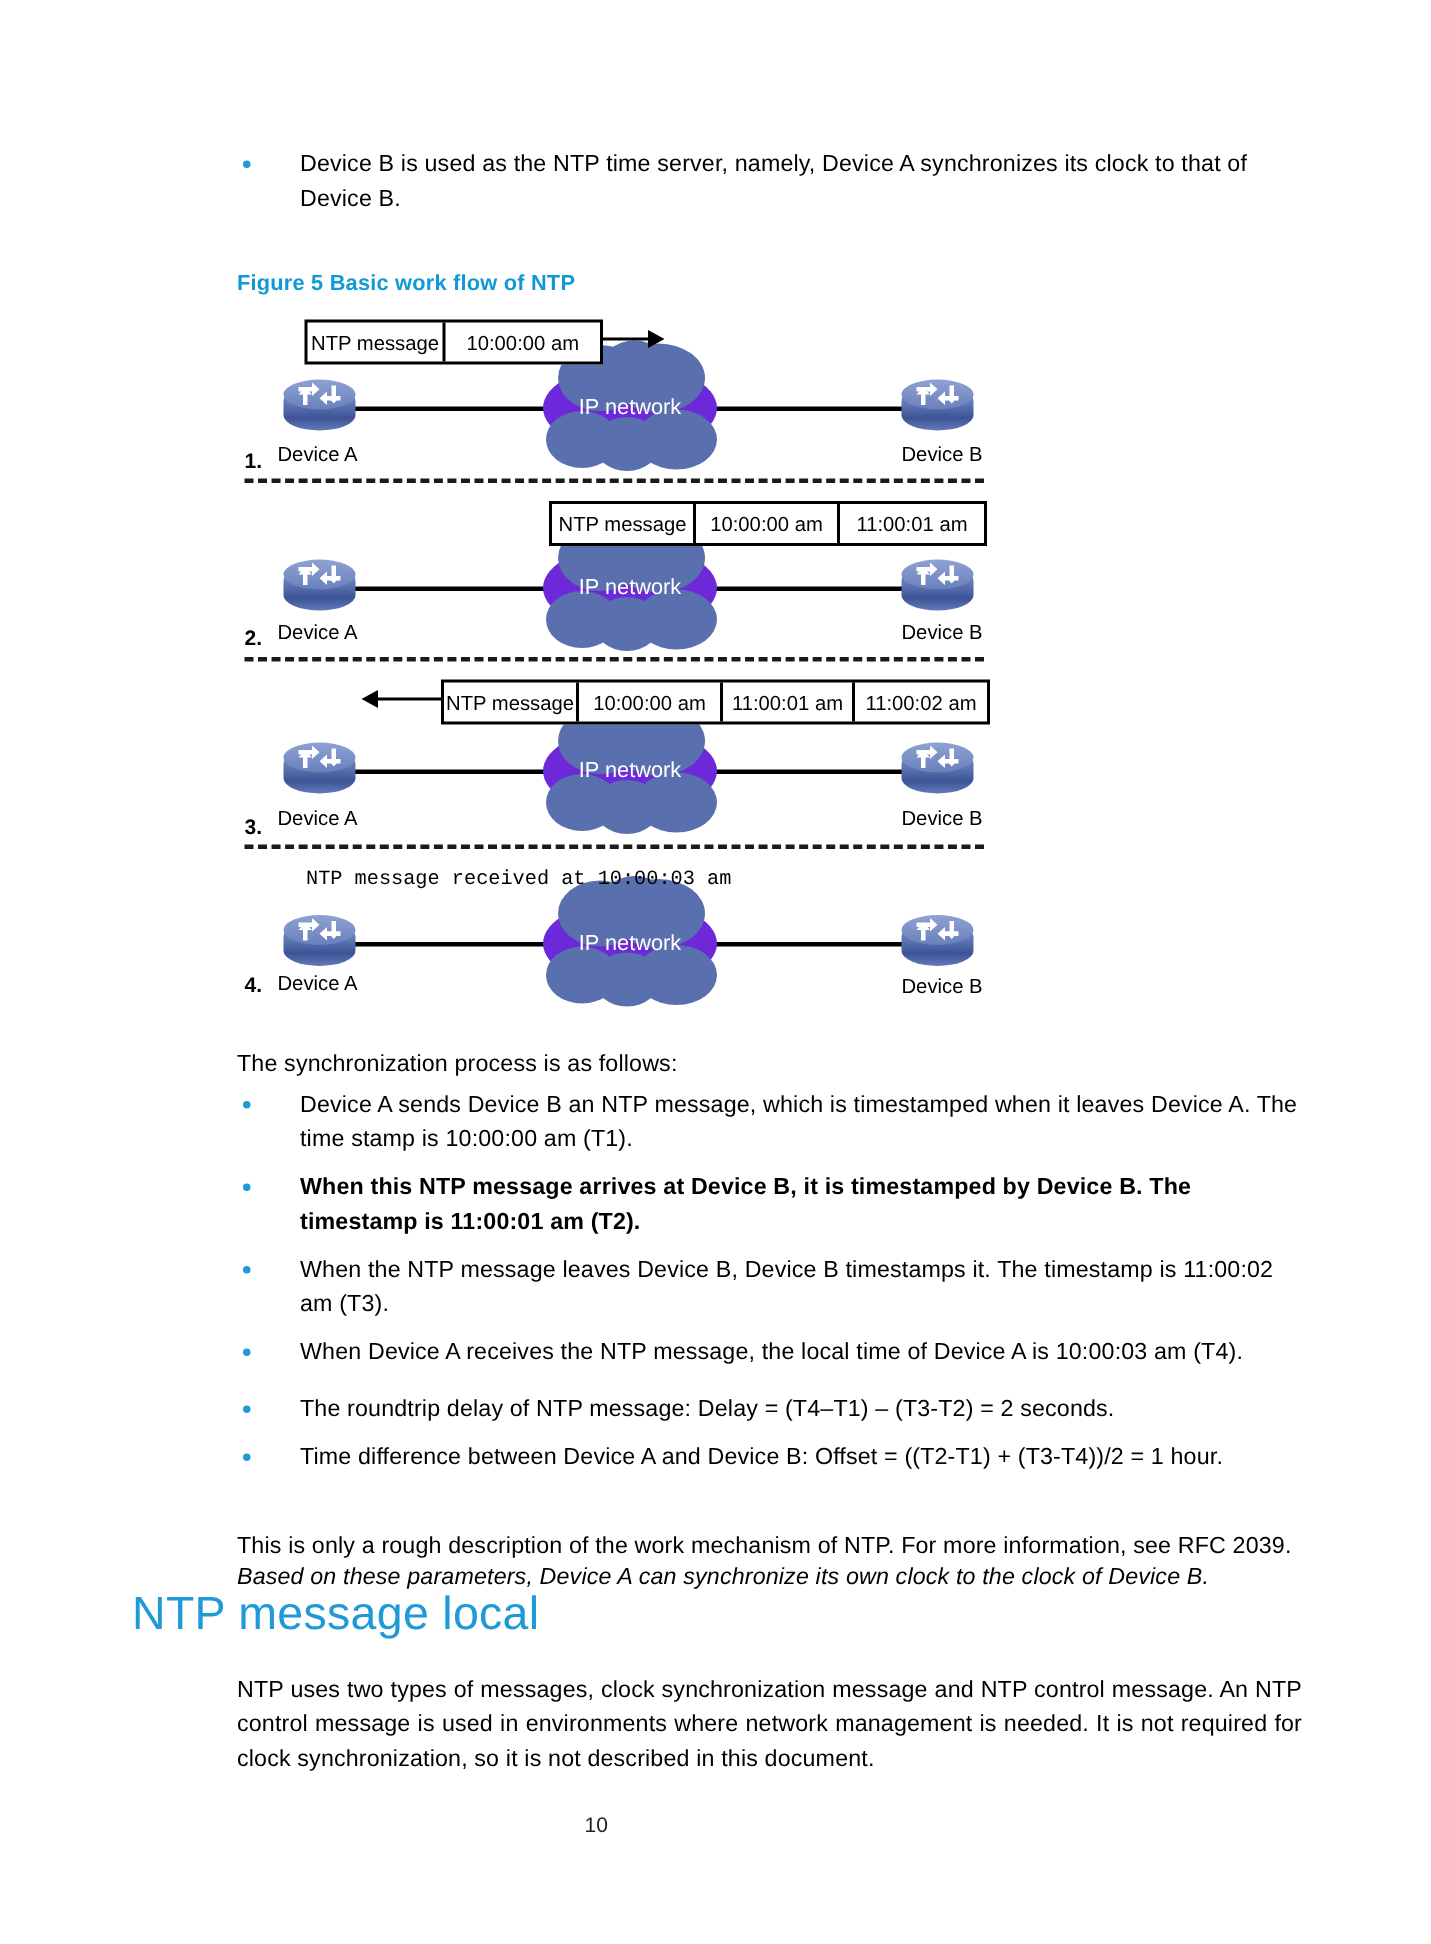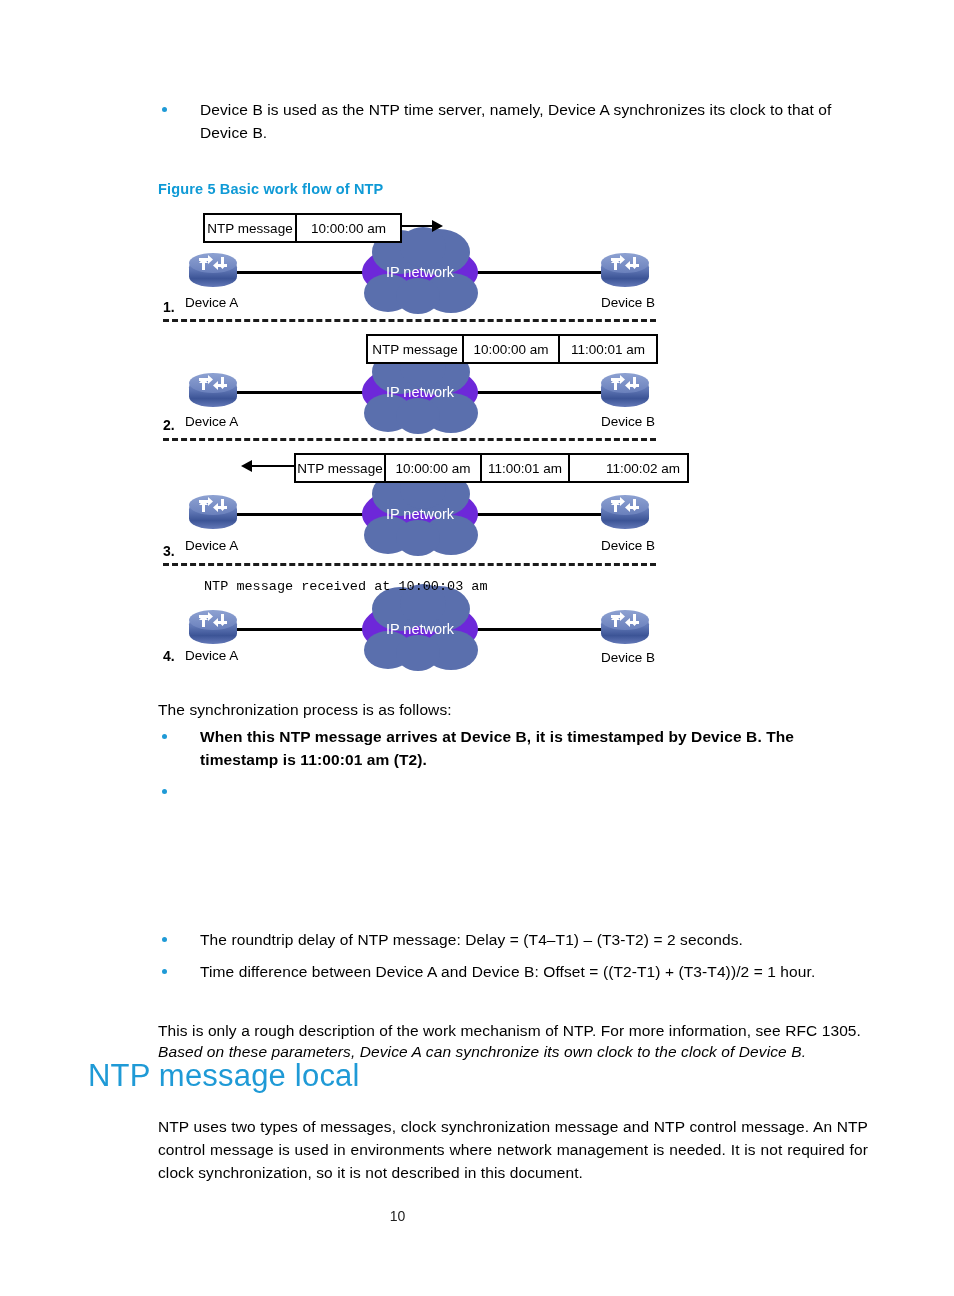--- a/index.html
+++ b/index.html
@@ -355,21 +355,21 @@
       <div class="step-num" style="left:163px; top:417px;">2.</div>
 
       <div class="dash-sep" style="left:163px; top:438px; width:493px;"></div>
     </div>
 
     <div>
       <div class="msgbox" style="left:294px; top:453px;">
         <div class="cell" style="width:90px;">NTP message</div>
         <div class="cell" style="width:96px;">10:00:00 am</div>
         <div class="cell" style="width:88px;">11:00:01 am</div>
-        <div class="cell" style="width:88px;margin-left:29px;">11:00:02 am</div>
+        <div class="cell" style="width:88px;">11:00:02 am</div>
       </div>
 
       <div class="arrow-line" style="left:252px; top:465px; width:42px;"></div>
       <div class="arrow-head left" style="left:241px; top:460px;"></div>
 
       <div class="link-line" style="left:236px; top:513px; width:128px;"></div>
       <div class="link-line" style="left:475px; top:513px; width:128px;"></div>
 
       <div class="cloud" style="left:362px; top:485px;">
         <div class="cloud-lobes">
@@ -448,43 +448,52 @@
 
       <div class="dev-label" style="left:185px; top:648px;">Device A</div>
       <div class="dev-label" style="left:601px; top:650px;">Device B</div>
       <div class="step-num" style="left:163px; top:648px;">4.</div>
     </div>
   </div>
 
   <div class="abs para" style="left:158px; top:698px; width:710px;">The synchronization process is as follows:</div>
 
   <div class="abs" style="left:162px; top:725px; width:706px;">
+    <div class="bullet-row" style="margin-bottom:9px;">
+      <span class="bullet-dot"></span>
+      <span class="bullet-text">Device A sends Device B an NTP message, which is timestamped when it leaves Device A. The time stamp is 10:00:00 am (T1).</span>
+    </div>
     <div class="bullet-row" style="margin-bottom:9px;font-weight:bold;">
       <span class="bullet-dot"></span>
       <span class="bullet-text">When this NTP message arrives at Device B, it is timestamped by Device B. The timestamp is 11:00:01 am (T2).</span>
     </div>
+    <div class="bullet-row" style="margin-bottom:9px;">
+      <span class="bullet-dot"></span>
+      <span class="bullet-text">When the NTP message leaves Device B, Device B timestamps it. The timestamp is 11:00:02 am (T3).</span>
+    </div>
     <div class="bullet-row">
       <span class="bullet-dot"></span>
+      <span class="bullet-text">When Device A receives the NTP message, the local time of Device A is 10:00:03 am (T4).</span>
     </div>
   </div>
 
 
   <div class="abs" style="left:162px; top:928px; width:706px;">
     <div class="bullet-row" style="margin-bottom:9px;">
       <span class="bullet-dot"></span>
       <span class="bullet-text">The roundtrip delay of NTP message: Delay = (T4–T1) – (T3-T2) = 2 seconds.</span>
     </div>
     <div class="bullet-row">
       <span class="bullet-dot"></span>
       <span class="bullet-text">Time difference between Device A and Device B: Offset = ((T2-T1) + (T3-T4))/2 = 1 hour.</span>
     </div>
   </div>
 
   <div class="abs para" style="left:158px; top:1040px; width:710px;font-style:italic;">Based on these parameters, Device A can synchronize its own clock to the clock of Device B.</div>
-  <div class="abs para" style="left:158px; top:1019px; width:710px;">This is only a rough description of the work mechanism of NTP. For more information, see RFC 1305.</div>
+  <div class="abs para" style="left:158px; top:1019px; width:710px;">This is only a rough description of the work mechanism of NTP. For more information, see RFC 2039.</div>
 
   <div class="abs section-heading" style="left:88px; top:1058px;">NTP message local</div>
 
   <div class="abs para" style="left:158px; top:1115px; width:710px; text-align:justify;">NTP uses two types of messages, clock synchronization message and NTP control message. An NTP control message is used in environments where network management is needed. It is not required for clock synchronization, so it is not described in this document.</div>
 
   <div class="page-number" style="top:1208px;">10</div>
 
 </div>
 
 </body></html>

